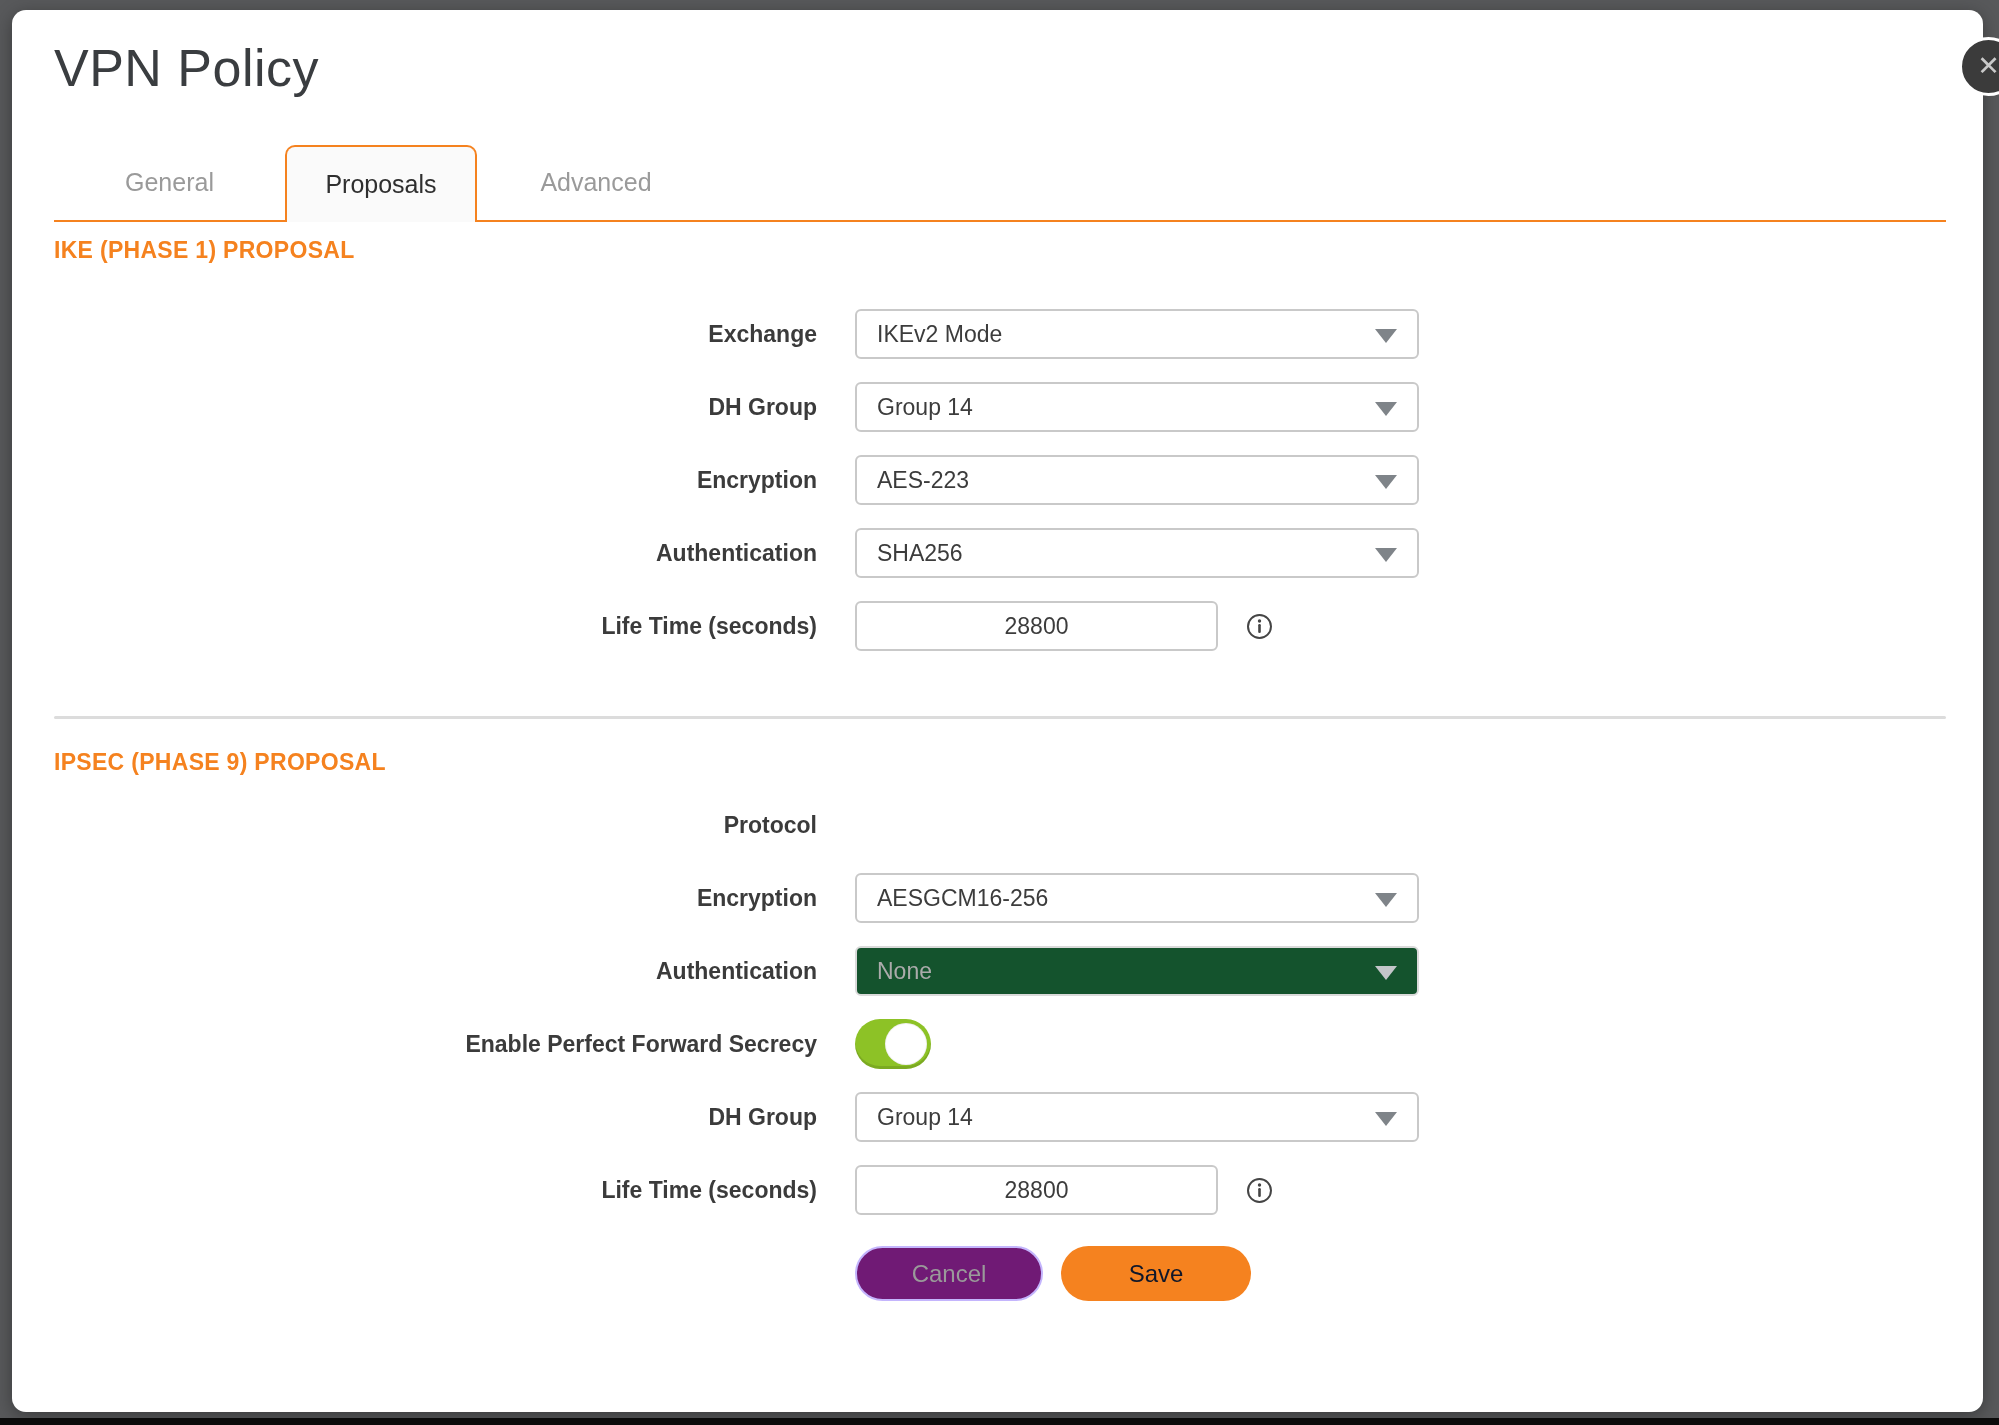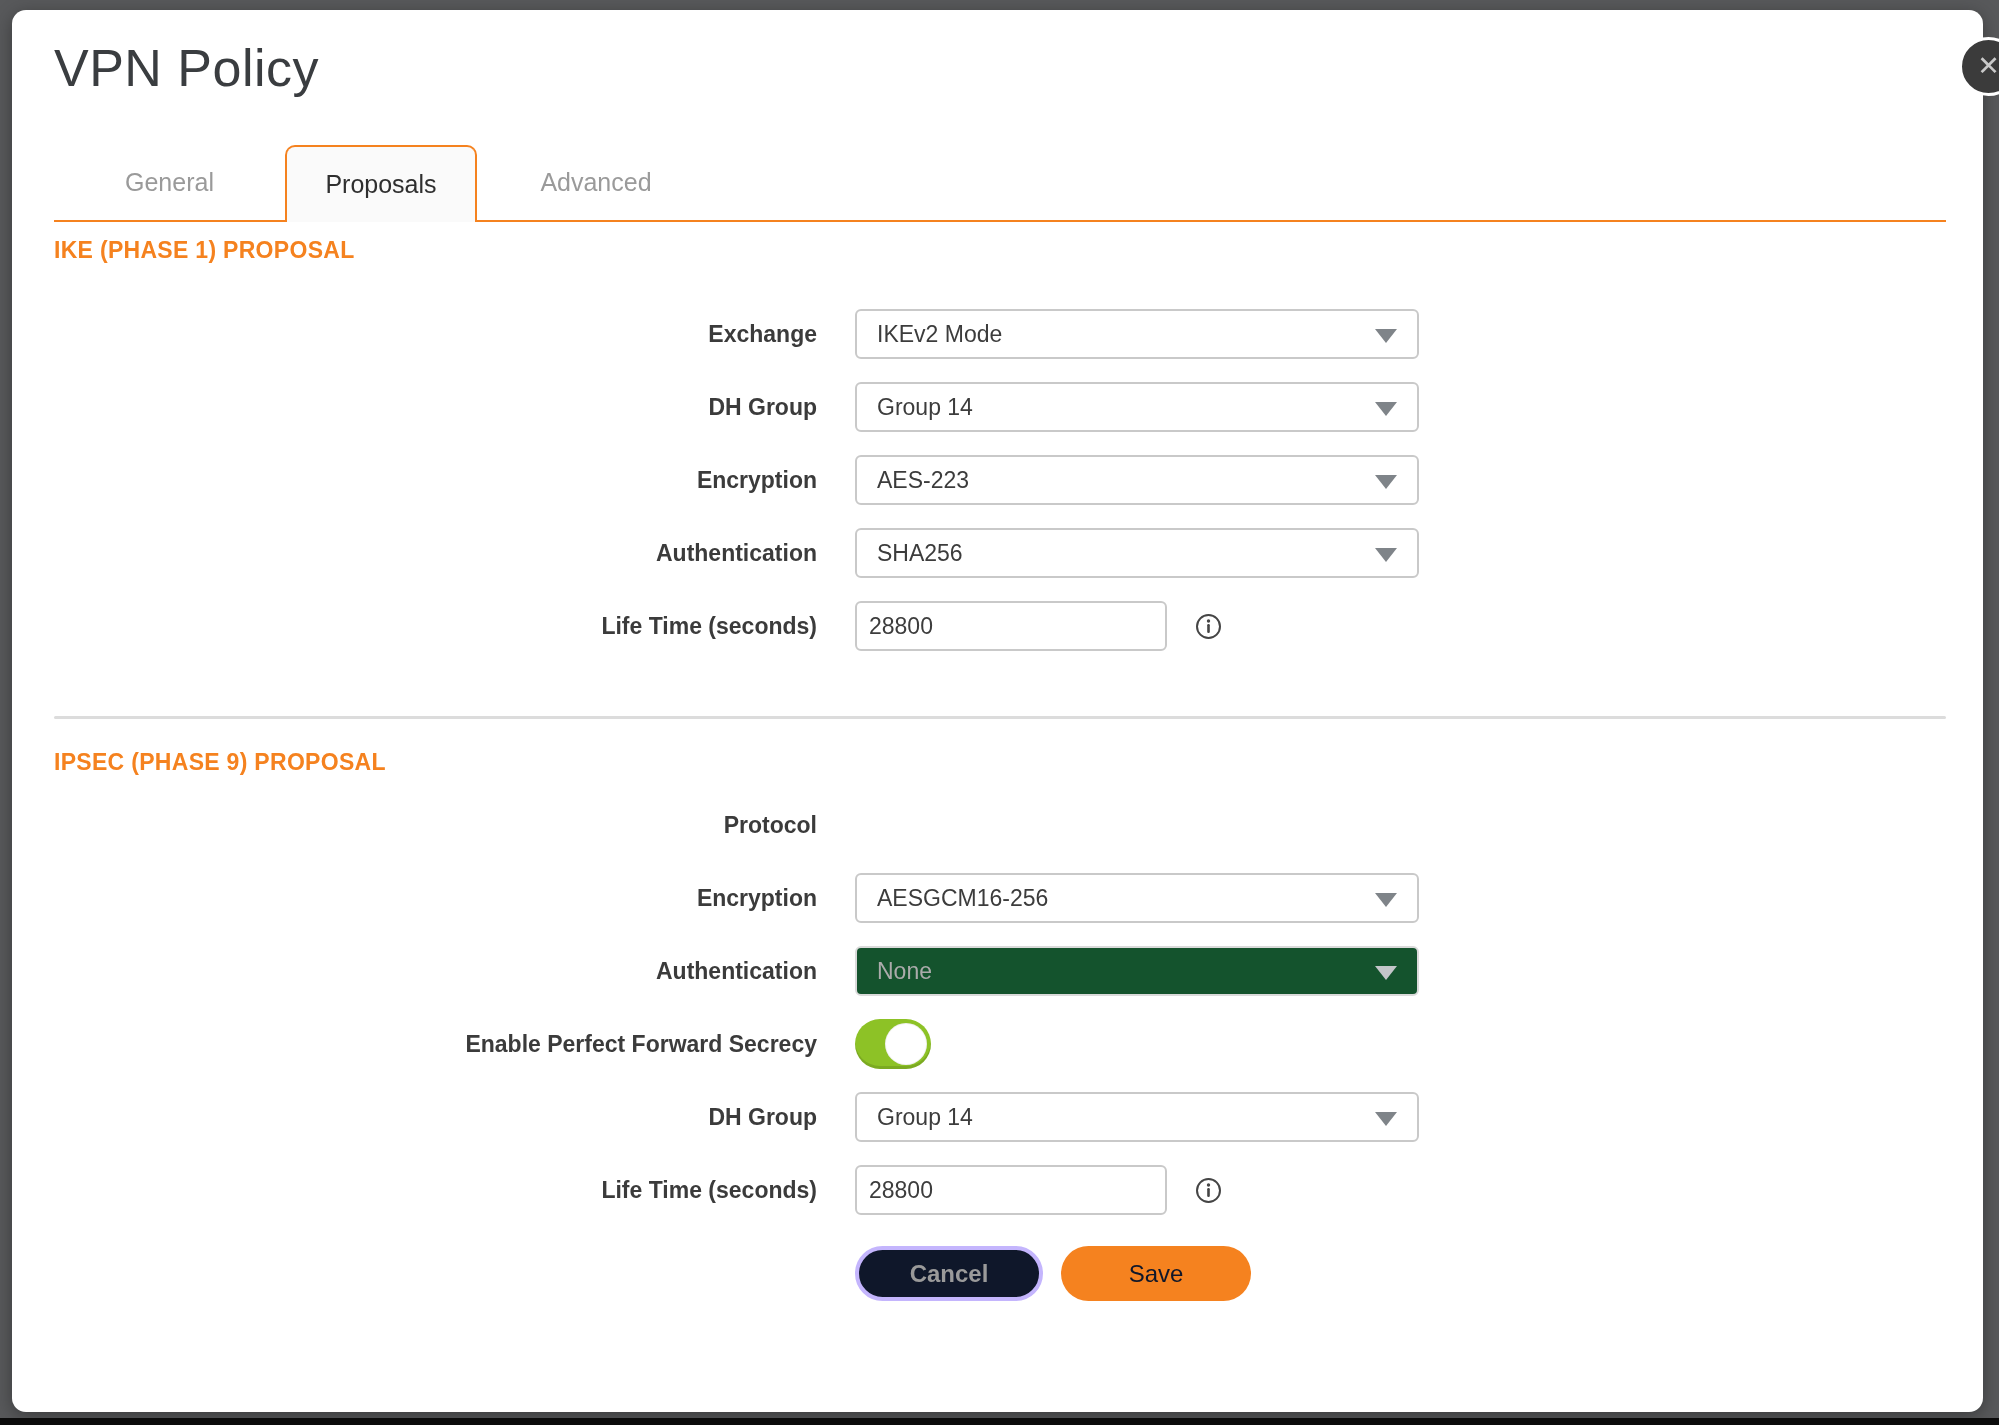--- a/index.html
+++ b/index.html
@@ -69,40 +69,40 @@
   .dropdown .caret{
     position:absolute;right:20px;top:18px;width:0;height:0;
     border-left:11px solid transparent;border-right:11px solid transparent;
     border-top:14px solid #7f8489;
   }
   .dropdown.disabled{background:#14532d;border-color:#dadada;color:#ababab;cursor:default;}
   .dropdown.disabled .caret{border-top-color:#c3c6c9;}
 
   .input-wrap{display:flex;align-items:center;gap:28px;}
   .text-input{
-    width:312px;height:50px;box-sizing:border-box;border:2px solid #c9c9c9;border-radius:6px;
-    font-size:23px;color:#3c3c3c;padding:0 12px;font-family:"Liberation Sans", sans-serif;outline:none;background:#fff;
+    width:363px;height:50px;box-sizing:border-box;border:2px solid #c9c9c9;border-radius:6px;
+    font-size:23px;color:#3c3c3c;padding:0 12px;font-family:"Liberation Sans", sans-serif;outline:none;background:#fff;text-align:center;
   }
   .info{width:27px;height:27px;display:block;}
 
   .toggle{
     width:76px;height:50px;border-radius:25px;background:#8dc226;position:relative;cursor:pointer;
     box-shadow:inset 0 -3px 0 rgba(0,0,0,.12);
   }
   .toggle .knob{
     position:absolute;right:4px;top:4px;width:42px;height:42px;border-radius:50%;background:#fff;
     box-shadow:inset 0 0 0 1px rgba(0,0,0,.06);
   }
 
   .divider{height:3px;background:#dcdcdc;margin-top:65px;border-radius:2px;}
 
   .actions{margin:31px 0 0 801px;display:flex;gap:18px;}
   .btn{height:55px;border-radius:28px;font-size:24px;cursor:pointer;box-sizing:border-box;
        font-family:"Liberation Sans", sans-serif;display:flex;align-items:center;justify-content:center;}
-  .btn.cancel{width:188px;background:#0f172a;border:4px solid #c4b5fd;color:#9a9a9a;font-weight:bold;}
+  .btn.cancel{width:188px;background:#701a75;border:2px solid #c4b5fd;color:#9a9a9a;}
   .btn.save{width:190px;background:#f5821f;border:none;color:#0f172a;font-weight:400;}
 </style>
 </head>
 <body>
 
 <div class="dialog">
 
   <h1 class="dlg-title">VPN Policy</h1>
 
   <div class="tabs">

